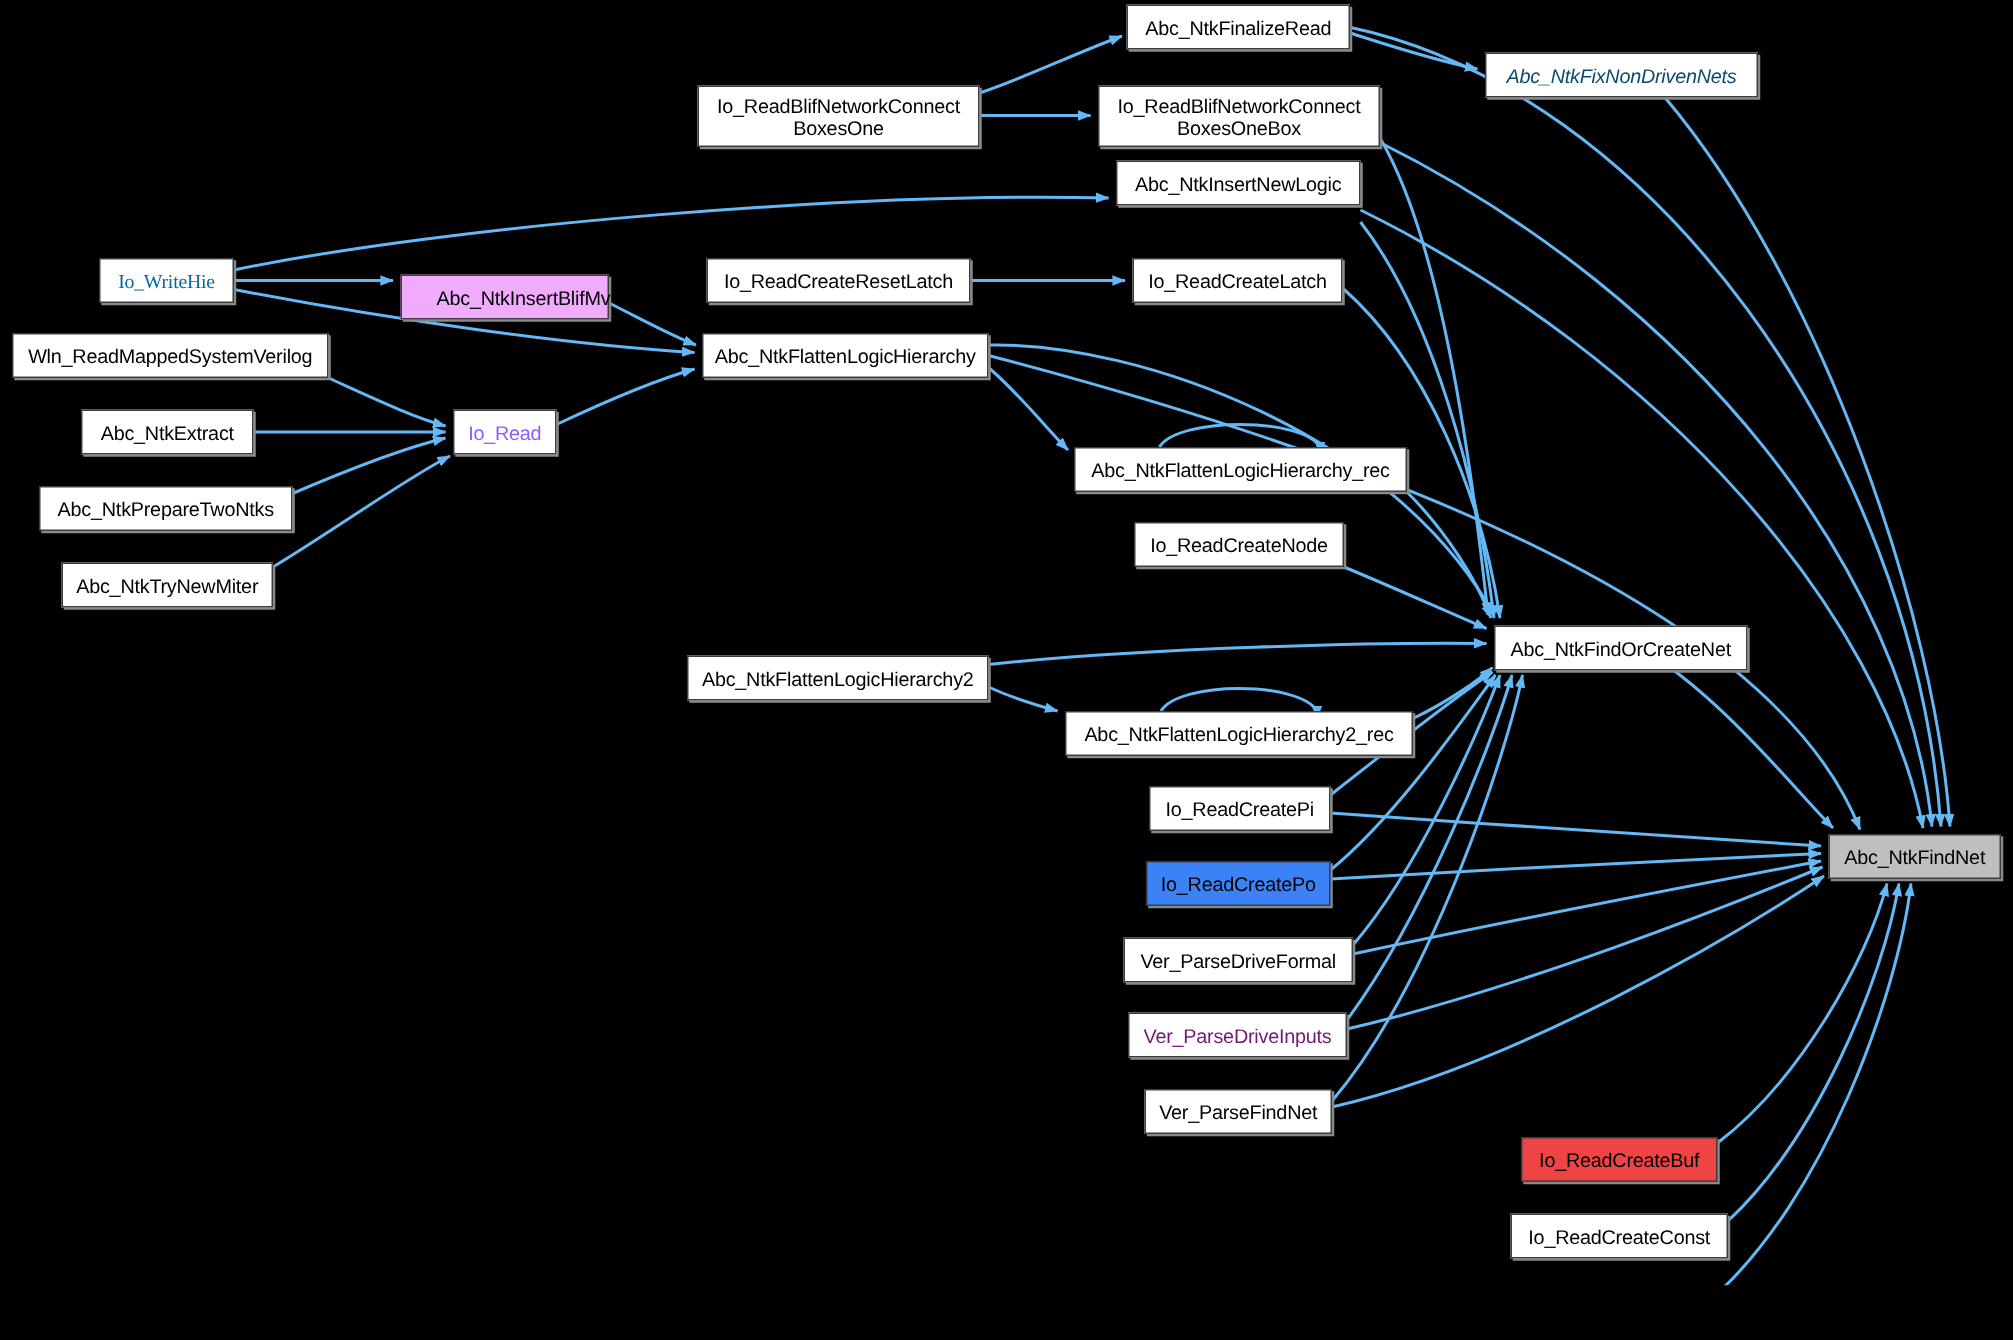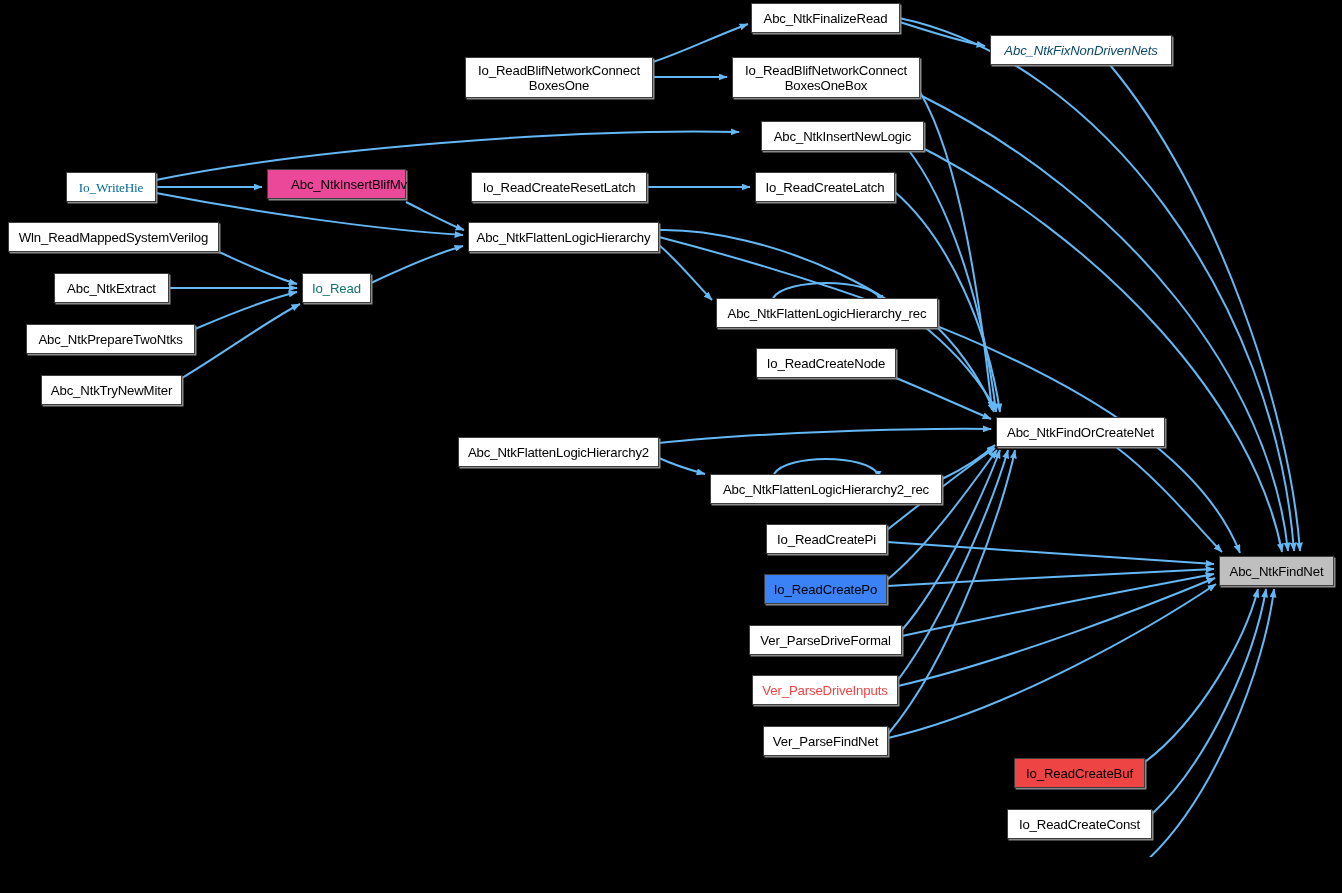--- a/index.html
+++ b/index.html
@@ -101,39 +101,39 @@
         <path d="M1143,864 C1215,800 1265,665 1274,589" fill="none" stroke="#63b8f5" stroke-width="2" marker-end="url(#arrowhead)"></path>
       </g>
   </svg>
   <div id="nodes-layer">
       <div class="node-box" style="left: 751px; top: 3px; width: 149px; height: 30px; background: rgb(255, 255, 255); border-color: rgb(61, 61, 61); box-shadow: rgb(138, 138, 138) 1.5px 1.5px 0px 0px; color: rgb(0, 0, 0);">Abc_NtkFinalizeRead</div>
       <div class="node-box" style="left: 990px; top: 35px; width: 182px; height: 30px; background: rgb(255, 255, 255); border-color: rgb(61, 61, 61); box-shadow: rgb(138, 138, 138) 1.5px 1.5px 0px 0px; color: #0c4a6e; font-style: italic;">Abc_NtkFixNonDrivenNets</div>
       <div class="node-box" style="left: 465px; top: 57px; width: 188px; height: 41px; background: rgb(255, 255, 255); border-color: rgb(61, 61, 61); box-shadow: rgb(138, 138, 138) 1.5px 1.5px 0px 0px; color: rgb(0, 0, 0);">Io_ReadBlifNetworkConnect
 BoxesOne</div>
       <div class="node-box" style="left: 732px; top: 57px; width: 188px; height: 41px; background: rgb(255, 255, 255); border-color: rgb(61, 61, 61); box-shadow: rgb(138, 138, 138) 1.5px 1.5px 0px 0px; color: rgb(0, 0, 0);">Io_ReadBlifNetworkConnect
 BoxesOneBox</div>
-      <div class="node-box" style="left: 744px; top: 121px; width: 163px; height: 30px; background: rgb(255, 255, 255); border-color: rgb(61, 61, 61); box-shadow: rgb(138, 138, 138) 1.5px 1.5px 0px 0px; color: rgb(0, 0, 0); margin-left: 17px;">Abc_NtkInsertNewLogic</div>
+      <div class="node-box" style="left: 744px; top: 107px; width: 163px; height: 30px; background: rgb(255, 255, 255); border-color: rgb(61, 61, 61); box-shadow: rgb(138, 138, 138) 1.5px 1.5px 0px 0px; color: rgb(0, 0, 0);">Abc_NtkInsertNewLogic</div>
       <div class="node-box" style="left: 66px; top: 172px; width: 90px; height: 30px; background: rgb(255, 255, 255); border-color: rgb(61, 61, 61); box-shadow: rgb(138, 138, 138) 1.5px 1.5px 0px 0px; color: #0369a1; font-family: Liberation Serif, serif;">Io_WriteHie</div>
-      <div class="node-box" style="left: 267px; top: 169px; width: 139px; height: 30px; background: #ec4899; border-color: rgb(61, 61, 61); box-shadow: rgb(138, 138, 138) 1.5px 1.5px 0px 0px; color: rgb(0, 0, 0); padding-left: 25px;">Abc_NtkInsertBlifMv</div>
+      <div class="node-box" style="left: 267px; top: 183px; width: 139px; height: 30px; background: #f0abfc; border-color: rgb(61, 61, 61); box-shadow: rgb(138, 138, 138) 1.5px 1.5px 0px 0px; color: rgb(0, 0, 0); padding-left: 25px;">Abc_NtkInsertBlifMv</div>
       <div class="node-box" style="left: 471px; top: 172px; width: 176px; height: 30px; background: rgb(255, 255, 255); border-color: rgb(61, 61, 61); box-shadow: rgb(138, 138, 138) 1.5px 1.5px 0px 0px; color: rgb(0, 0, 0);">Io_ReadCreateResetLatch</div>
       <div class="node-box" style="left: 755px; top: 172px; width: 140px; height: 30px; background: rgb(255, 255, 255); border-color: rgb(61, 61, 61); box-shadow: rgb(138, 138, 138) 1.5px 1.5px 0px 0px; color: rgb(0, 0, 0);">Io_ReadCreateLatch</div>
       <div class="node-box" style="left: 8px; top: 222px; width: 211px; height: 30px; background: rgb(255, 255, 255); border-color: rgb(61, 61, 61); box-shadow: rgb(138, 138, 138) 1.5px 1.5px 0px 0px; color: rgb(0, 0, 0); text-align: center;">Wln_ReadMappedSystemVerilog</div>
       <div class="node-box" style="left: 468px; top: 222px; width: 191px; height: 30px; background: rgb(255, 255, 255); border-color: rgb(61, 61, 61); box-shadow: rgb(138, 138, 138) 1.5px 1.5px 0px 0px; color: rgb(0, 0, 0);">Abc_NtkFlattenLogicHierarchy</div>
       <div class="node-box" style="left: 54px; top: 273px; width: 115px; height: 30px; background: rgb(255, 255, 255); border-color: rgb(61, 61, 61); box-shadow: rgb(138, 138, 138) 1.5px 1.5px 0px 0px; color: rgb(0, 0, 0);">Abc_NtkExtract</div>
-      <div class="node-box" style="left: 302px; top: 273px; width: 69px; height: 30px; background: rgb(255, 255, 255); border-color: rgb(61, 61, 61); box-shadow: rgb(138, 138, 138) 1.5px 1.5px 0px 0px; color: #0f766e;">Io_Read</div>
+      <div class="node-box" style="left: 302px; top: 273px; width: 69px; height: 30px; background: rgb(255, 255, 255); border-color: rgb(61, 61, 61); box-shadow: rgb(138, 138, 138) 1.5px 1.5px 0px 0px; color: #8b5cf6;">Io_Read</div>
       <div class="node-box" style="left: 716px; top: 298px; width: 222px; height: 30px; background: rgb(255, 255, 255); border-color: rgb(61, 61, 61); box-shadow: rgb(138, 138, 138) 1.5px 1.5px 0px 0px; color: rgb(0, 0, 0); text-align: right;">Abc_NtkFlattenLogicHierarchy_rec</div>
       <div class="node-box" style="left: 26px; top: 324px; width: 169px; height: 30px; background: rgb(255, 255, 255); border-color: rgb(61, 61, 61); box-shadow: rgb(138, 138, 138) 1.5px 1.5px 0px 0px; color: rgb(0, 0, 0);">Abc_NtkPrepareTwoNtks</div>
       <div class="node-box" style="left: 756px; top: 348px; width: 140px; height: 30px; background: rgb(255, 255, 255); border-color: rgb(61, 61, 61); box-shadow: rgb(138, 138, 138) 1.5px 1.5px 0px 0px; color: rgb(0, 0, 0);">Io_ReadCreateNode</div>
       <div class="node-box" style="left: 41px; top: 375px; width: 141px; height: 30px; background: rgb(255, 255, 255); border-color: rgb(61, 61, 61); box-shadow: rgb(138, 138, 138) 1.5px 1.5px 0px 0px; color: rgb(0, 0, 0);">Abc_NtkTryNewMiter</div>
       <div class="node-box" style="left: 996px; top: 417px; width: 169px; height: 30px; background: rgb(255, 255, 255); border-color: rgb(61, 61, 61); box-shadow: rgb(138, 138, 138) 1.5px 1.5px 0px 0px; color: rgb(0, 0, 0);">Abc_NtkFindOrCreateNet</div>
       <div class="node-box" style="left: 458px; top: 437px; width: 201px; height: 30px; background: rgb(255, 255, 255); border-color: rgb(61, 61, 61); box-shadow: rgb(138, 138, 138) 1.5px 1.5px 0px 0px; color: rgb(0, 0, 0);">Abc_NtkFlattenLogicHierarchy2</div>
       <div class="node-box" style="left: 710px; top: 474px; width: 232px; height: 30px; background: rgb(255, 255, 255); border-color: rgb(61, 61, 61); box-shadow: rgb(138, 138, 138) 1.5px 1.5px 0px 0px; color: rgb(0, 0, 0);">Abc_NtkFlattenLogicHierarchy2_rec</div>
       <div class="node-box" style="left: 766px; top: 524px; width: 121px; height: 30px; background: rgb(255, 255, 255); border-color: rgb(61, 61, 61); box-shadow: rgb(138, 138, 138) 1.5px 1.5px 0px 0px; color: rgb(0, 0, 0);">Io_ReadCreatePi</div>
       <div class="node-box highlight" style="left: 1219px; top: 556px; width: 115px; height: 30px; background: rgb(191, 191, 191); border-color: rgb(61, 61, 61); box-shadow: rgb(138, 138, 138) 1.5px 1.5px 0px 0px; color: rgb(0, 0, 0);">Abc_NtkFindNet</div>
       <div class="node-box" style="left: 764px; top: 574px; width: 123px; height: 30px; background: #3b82f6; border-color: rgb(61, 61, 61); box-shadow: rgb(138, 138, 138) 1.5px 1.5px 0px 0px; color: rgb(0, 0, 0);">Io_ReadCreatePo</div>
       <div class="node-box" style="left: 749px; top: 625px; width: 153px; height: 30px; background: rgb(255, 255, 255); border-color: rgb(61, 61, 61); box-shadow: rgb(138, 138, 138) 1.5px 1.5px 0px 0px; color: rgb(0, 0, 0);">Ver_ParseDriveFormal</div>
-      <div class="node-box" style="left: 752px; top: 675px; width: 146px; height: 30px; background: rgb(255, 255, 255); border-color: rgb(61, 61, 61); box-shadow: rgb(138, 138, 138) 1.5px 1.5px 0px 0px; color: #ef4444;">Ver_ParseDriveInputs</div>
+      <div class="node-box" style="left: 752px; top: 675px; width: 146px; height: 30px; background: rgb(255, 255, 255); border-color: rgb(61, 61, 61); box-shadow: rgb(138, 138, 138) 1.5px 1.5px 0px 0px; color: #701a75;">Ver_ParseDriveInputs</div>
       <div class="node-box" style="left: 763px; top: 726px; width: 125px; height: 30px; background: rgb(255, 255, 255); border-color: rgb(61, 61, 61); box-shadow: rgb(138, 138, 138) 1.5px 1.5px 0px 0px; color: rgb(0, 0, 0);">Ver_ParseFindNet</div>
       <div class="node-box" style="left: 1014px; top: 758px; width: 131px; height: 30px; background: #ef4444; border-color: rgb(61, 61, 61); box-shadow: rgb(138, 138, 138) 1.5px 1.5px 0px 0px; color: rgb(0, 0, 0);">Io_ReadCreateBuf</div>
       <div class="node-box" style="left: 1007px; top: 809px; width: 145px; height: 30px; background: rgb(255, 255, 255); border-color: rgb(61, 61, 61); box-shadow: rgb(138, 138, 138) 1.5px 1.5px 0px 0px; color: rgb(0, 0, 0);">Io_ReadCreateConst</div>
       <div class="node-box" style="left: 1018px; top: 859px; width: 125px; height: 30px; background: rgb(255, 255, 255); border-color: rgb(61, 61, 61); box-shadow: rgb(138, 138, 138) 1.5px 1.5px 0px 0px; color: rgb(0, 0, 0);">Io_ReadCreateInv</div>
     </div>
 </div>
 
 </body></html>

